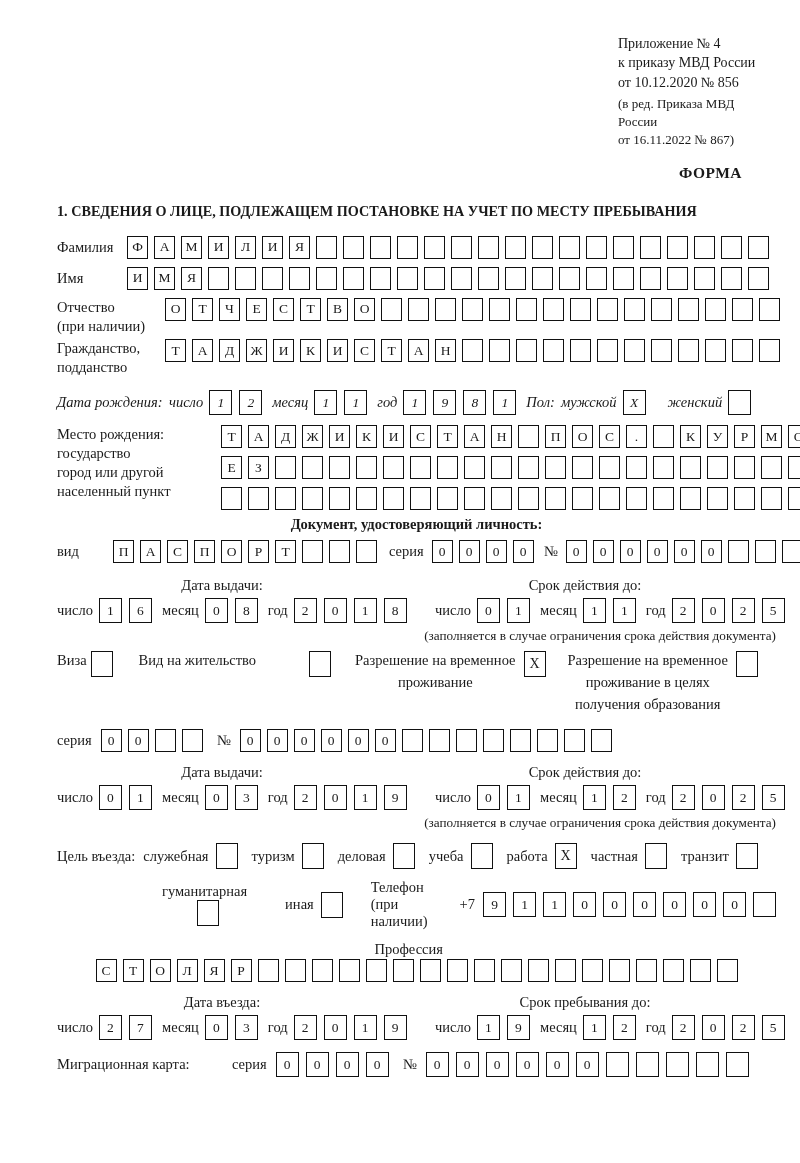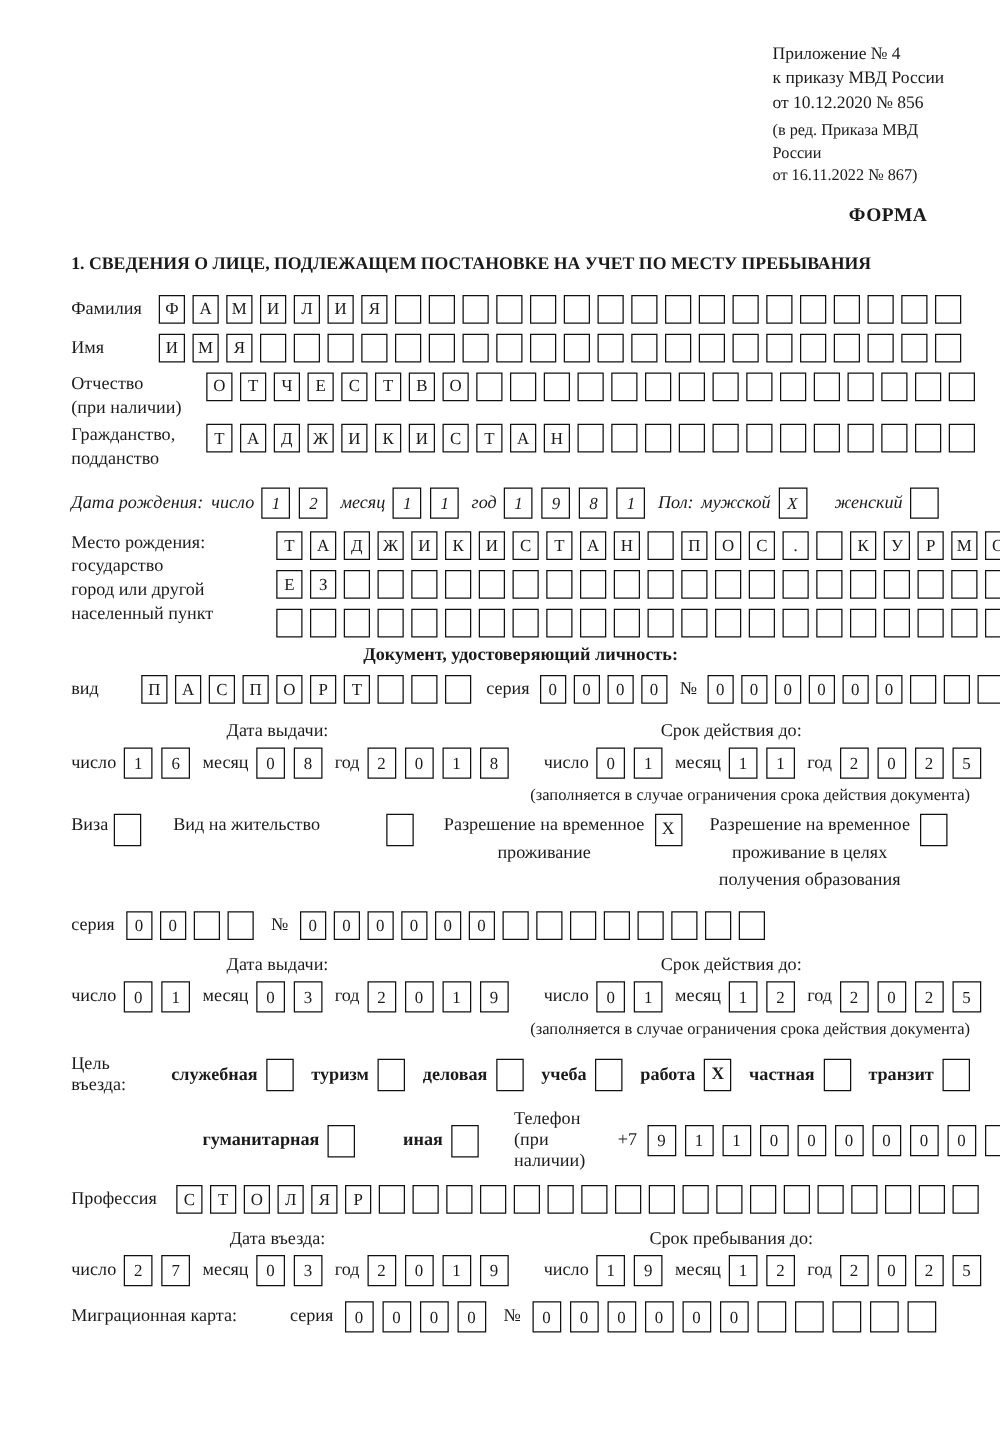--- a/index.html
+++ b/index.html
@@ -42,21 +42,21 @@
   
   .stay-text{font-size:14.5px;margin-top:12px;line-height:1.6;}
   .stay-opts{display:flex;align-items:flex-start;margin-top:6px;}
   .opt{display:flex;align-items:flex-start;font-size:14.5px;}
   .opt .olabel{line-height:1.5;}
   .opt .cells{margin-left:8px;margin-top:1px;}
   .opt.center .olabel{text-align:center;}
 
   
   .purpose-line{display:flex;align-items:center;margin-top:12px;font-size:14.5px;}
-  .popt{display:flex;align-items:center;margin-left:14px;font-weight:bold;}
+  .popt{display:flex;align-items:center;margin-left:14px;}
   .popt .cells{margin-left:7px;}
   .purpose2{display:flex;align-items:center;margin-top:10px;margin-left:105px;font-size:14.5px;}
 
   .serrow{display:flex;align-items:center;margin-top:12px;font-size:14.5px;}
   .serrow .slabel{margin-right:9px;}
   .serrow .cells{margin-right:12px;}
 
   .reps{display:flex;align-items:flex-start;margin-top:12px;}
   .reps-rows .cells{margin-bottom:8px;}
 </style>
@@ -570,21 +570,21 @@
     </span>
     <span class="popt">
       <span>транзит</span>
       <span class="cells cb">
           <span class="cell"></span>
         </span>
     </span>
   </div>
 
   <div class="purpose2">
-    <span class="popt" style="margin-left:0;">
+    <span class="popt" style="margin-left:0;flex-direction:column;">
       <span>гуманитарная</span>
       <span class="cells cb">
           <span class="cell"></span>
         </span>
     </span>
     <span class="popt" style="margin-left:38px;">
       <span>иная</span>
       <span class="cells cb">
           <span class="cell"></span>
         </span>
@@ -598,21 +598,21 @@
         <span class="cell">0</span>
         <span class="cell">0</span>
         <span class="cell">0</span>
         <span class="cell">0</span>
         <span class="cell">0</span>
         <span class="cell">0</span>
         <span class="cell"></span>
       </span>
   </div>
 
-  <div class="frow" style="margin-top:10px;">
+  <div class="frow" style="margin-top:10px;flex-direction:column;">
     <div class="flabel w84">Профессия</div>
     <div class="cells">
         <span class="cell">С</span>
         <span class="cell">Т</span>
         <span class="cell">О</span>
         <span class="cell">Л</span>
         <span class="cell">Я</span>
         <span class="cell">Р</span>
         <span class="cell"></span>
         <span class="cell"></span>

